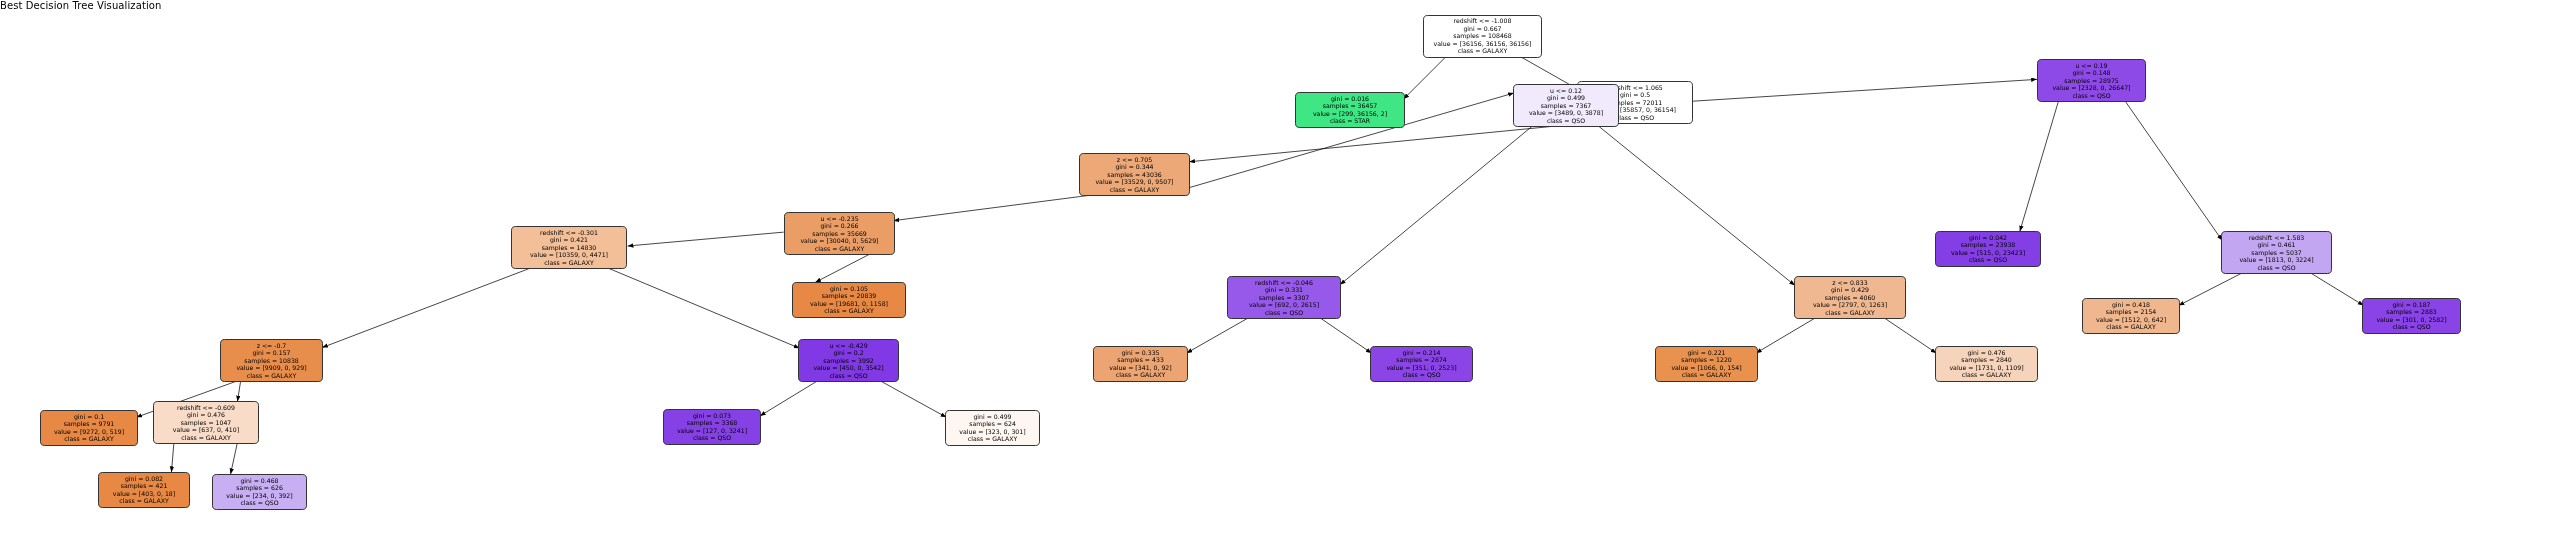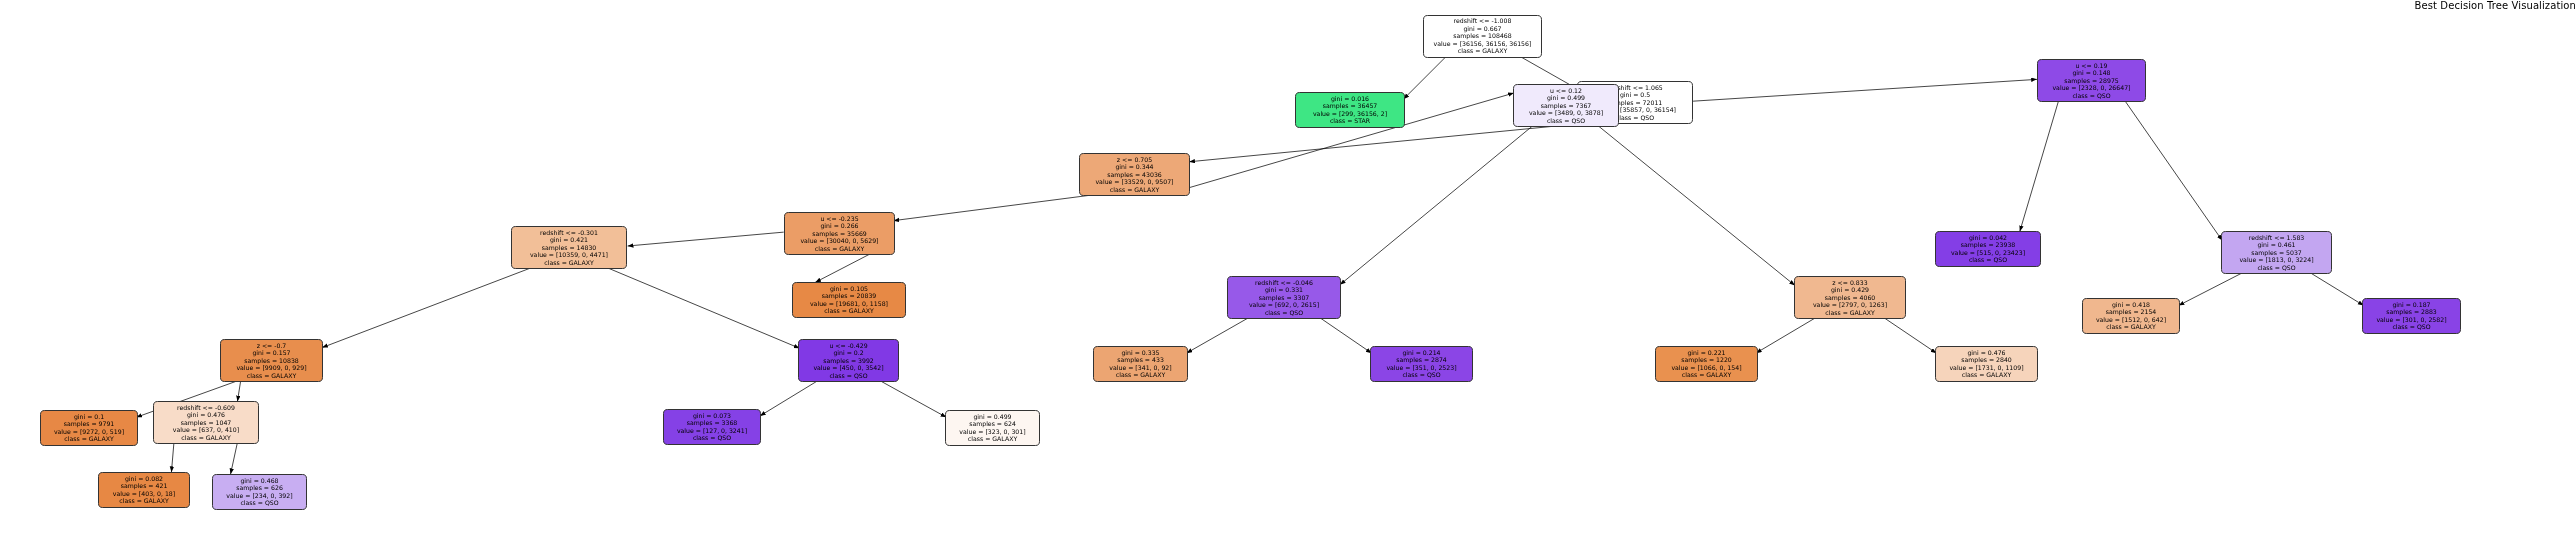--- a/index.html
+++ b/index.html
@@ -14,21 +14,21 @@
     height: 537px;
     background: #ffffff;
     font-family: "DejaVu Sans", sans-serif;
     overflow: hidden;
   }
   #title {
     position: absolute;
     left: 0;
     top: 0;
     width: 2576px;
-    text-align: right;
+    text-align: left;
     font-size: 10px;
     color: #000000;
     font-family: "DejaVu Sans", sans-serif;
     letter-spacing: 0.1px;
   }
   #edges {
     position: absolute;
     left: 0;
     top: 0;
     width: 2576px;

